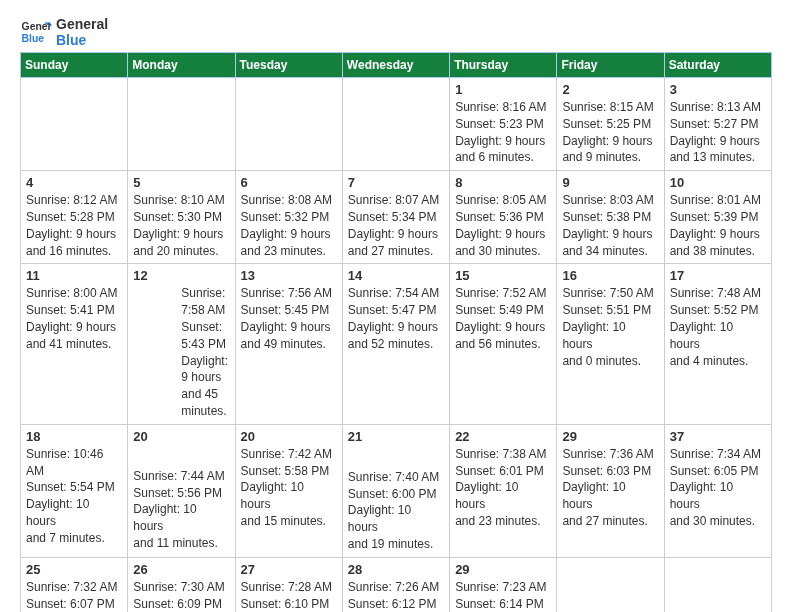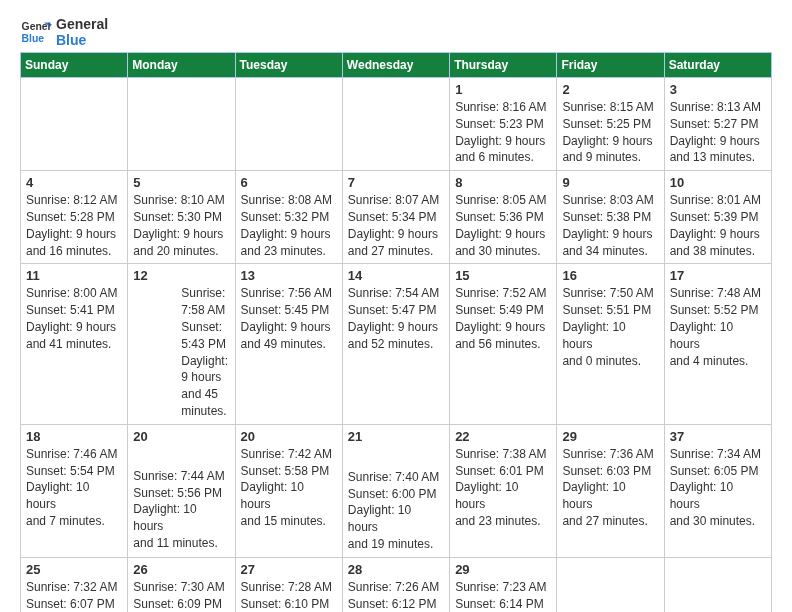--- a/index.html
+++ b/index.html
@@ -232,21 +232,21 @@
           <span class="day-num">17</span>
           <div class="day-detail" style="white-space: pre-line;">Sunrise: 7:48 AM
 Sunset: 5:52 PM
 Daylight: 10 hours
 and 4 minutes.</div>
         </td>
       </tr>
       <tr>
         <td>
           <span class="day-num">18</span>
-          <div class="day-detail" style="white-space: pre-line;">Sunrise: 7:46 AM
+          <div class="day-detail" style="white-space: pre-line;">Sunrise: 10:46 AM
 Sunset: 5:54 PM
 Daylight: 10 hours
 and 7 minutes.</div>
         </td>
         <td>
           <span class="day-num">20</span>
           <div class="day-detail" style="white-space: pre-line; margin-top: 24px;">Sunrise: 7:44 AM
 Sunset: 5:56 PM
 Daylight: 10 hours
 and 11 minutes.</div>

